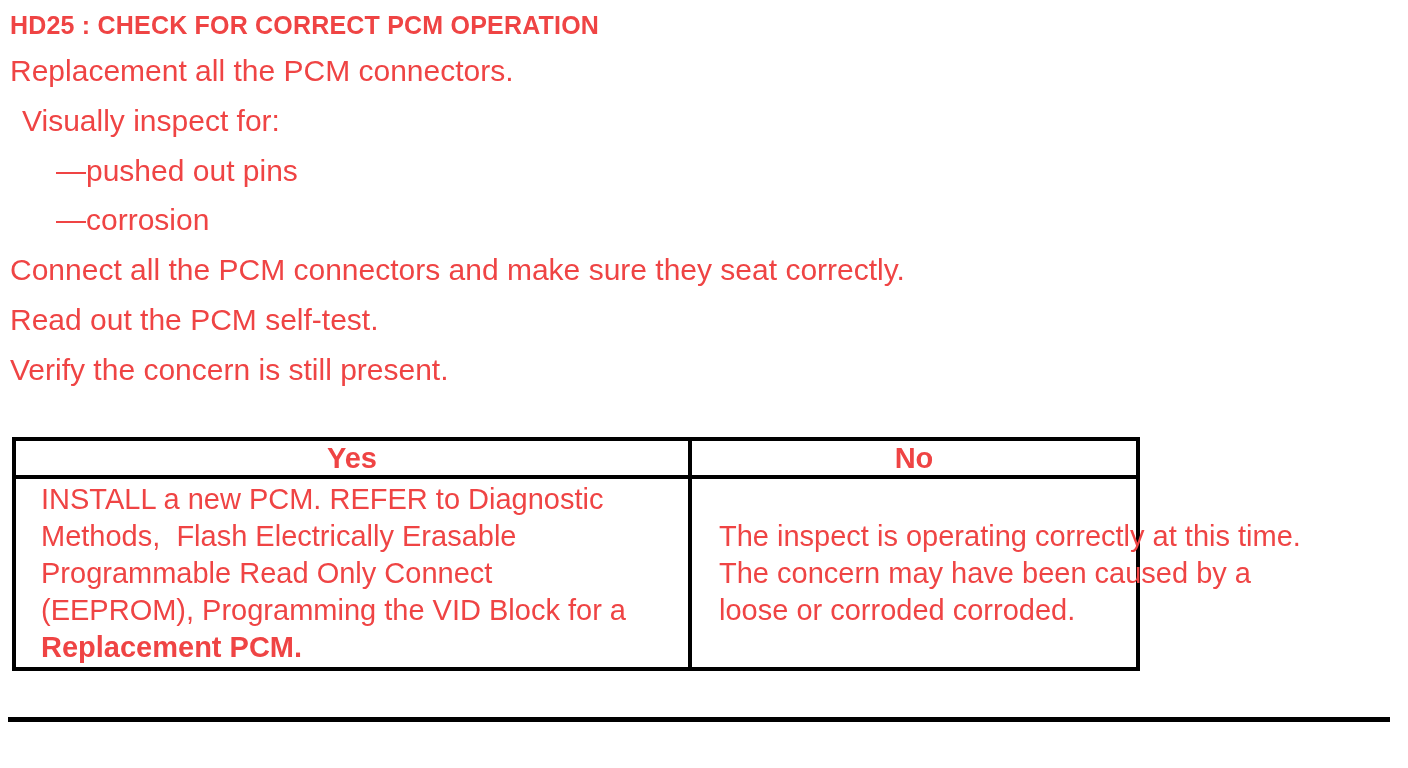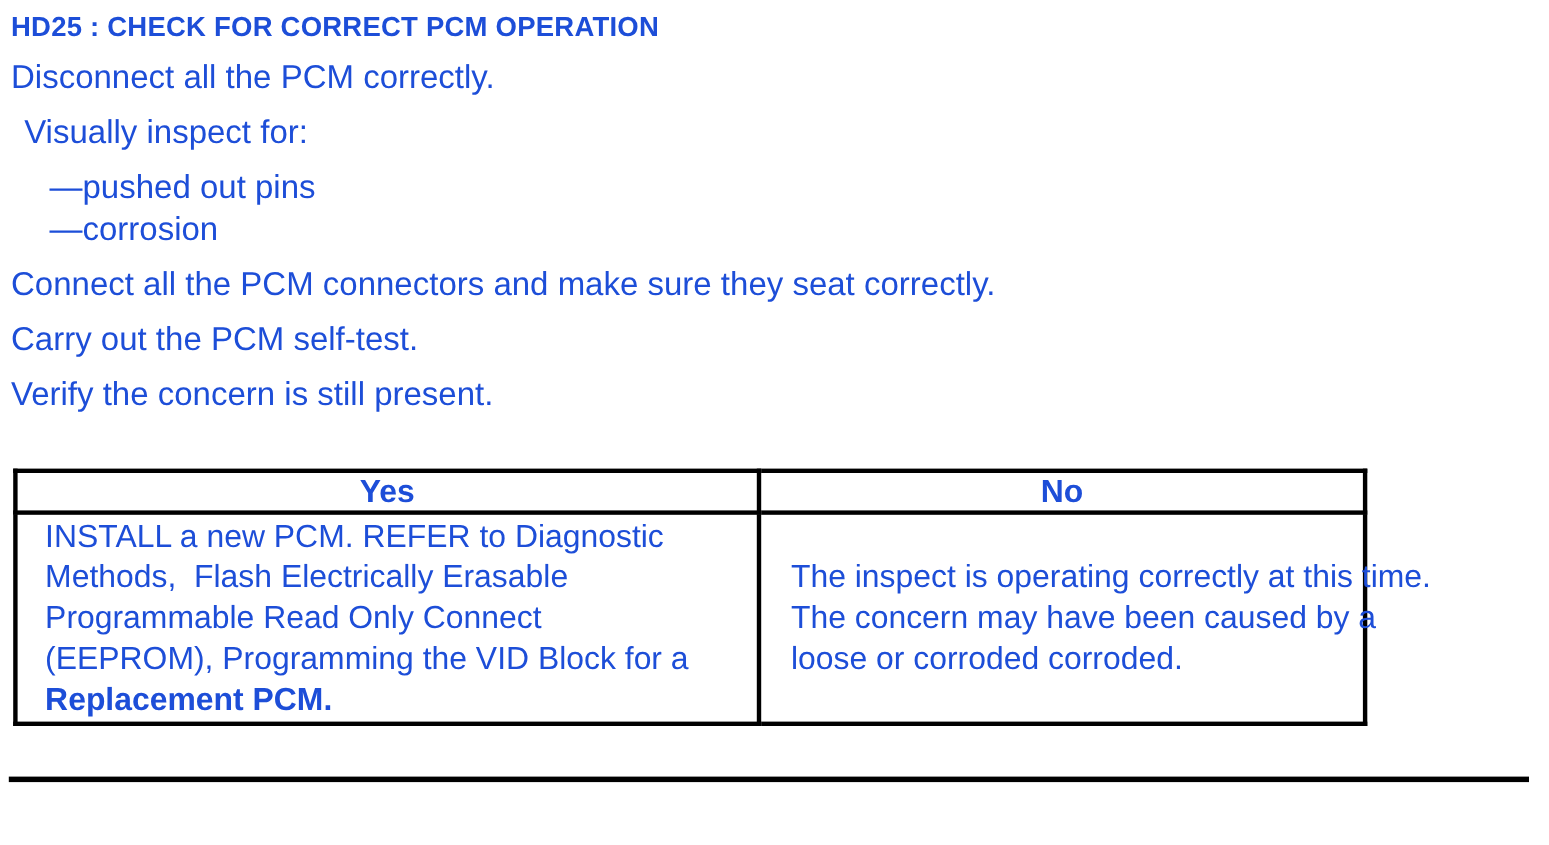--- a/index.html
+++ b/index.html
@@ -7,21 +7,21 @@
     padding: 0;
     background: #ffffff;
   }
   .page {
     position: relative;
     width: 1408px;
     height: 768px;
     box-sizing: border-box;
     padding: 8px 0 0 10px;
     background: #ffffff;
-    color: #1d4ed8;
+    color: #ef4444;
     font-family: "Liberation Sans", sans-serif;
     overflow: hidden;
     border-radius: 12px;
   }
   .title {
     font-size: 25px;
     line-height: 30px;
     font-weight: bold;
     margin: 2px 0 0 0;
     letter-spacing: 0.2px;
@@ -33,30 +33,30 @@
   }
   .inspect-block {
     margin: 12px 0 0 0;
   }
   .inspect-block .para {
     margin: 12px;
   }
   .list-line {
     font-size: 30px;
     line-height: 38px;
-    margin: 0;
+    margin: 11px;
     padding-left: 35px;
   }
   .question {
     font-weight: bold;
   }
   table.results {
     border-collapse: collapse;
     table-layout: fixed;
-    width: 1231px;
+    width: 1128px;
     margin: 48px 0 0 2px;
   }
   table.results col.yes-col { width: 676px; }
   table.results th {
     border: 4px solid #000000;
     font-size: 29px;
     font-weight: bold;
     text-align: center;
     vertical-align: middle;
     height: 34px;
@@ -85,31 +85,31 @@
     margin: 46px 0 0 -2px;
   }
 </style>
 </head>
 <body>
 
 <div class="page">
 
   <h1 class="title">HD25 : CHECK FOR CORRECT PCM OPERATION</h1>
 
-  <p class="para">Disconnect all the PCM correctly.</p>
+  <p class="para">Replacement all the PCM connectors.</p>
 
   <div class="inspect-block">
     <p class="para">Visually inspect for:</p>
     <p class="list-line">—pushed out pins</p>
     <p class="list-line">—corrosion</p>
   </div>
 
   <p class="para">Connect all the PCM connectors and make sure they seat correctly.</p>
 
-  <p class="para">Carry out the PCM self-test.</p>
+  <p class="para">Read out the PCM self-test.</p>
 
   <p class="para">Verify the concern is still present.</p>
 
 
   <table class="results">
     <colgroup>
       <col class="yes-col">
       <col class="no-col">
     </colgroup>
     <tbody>

